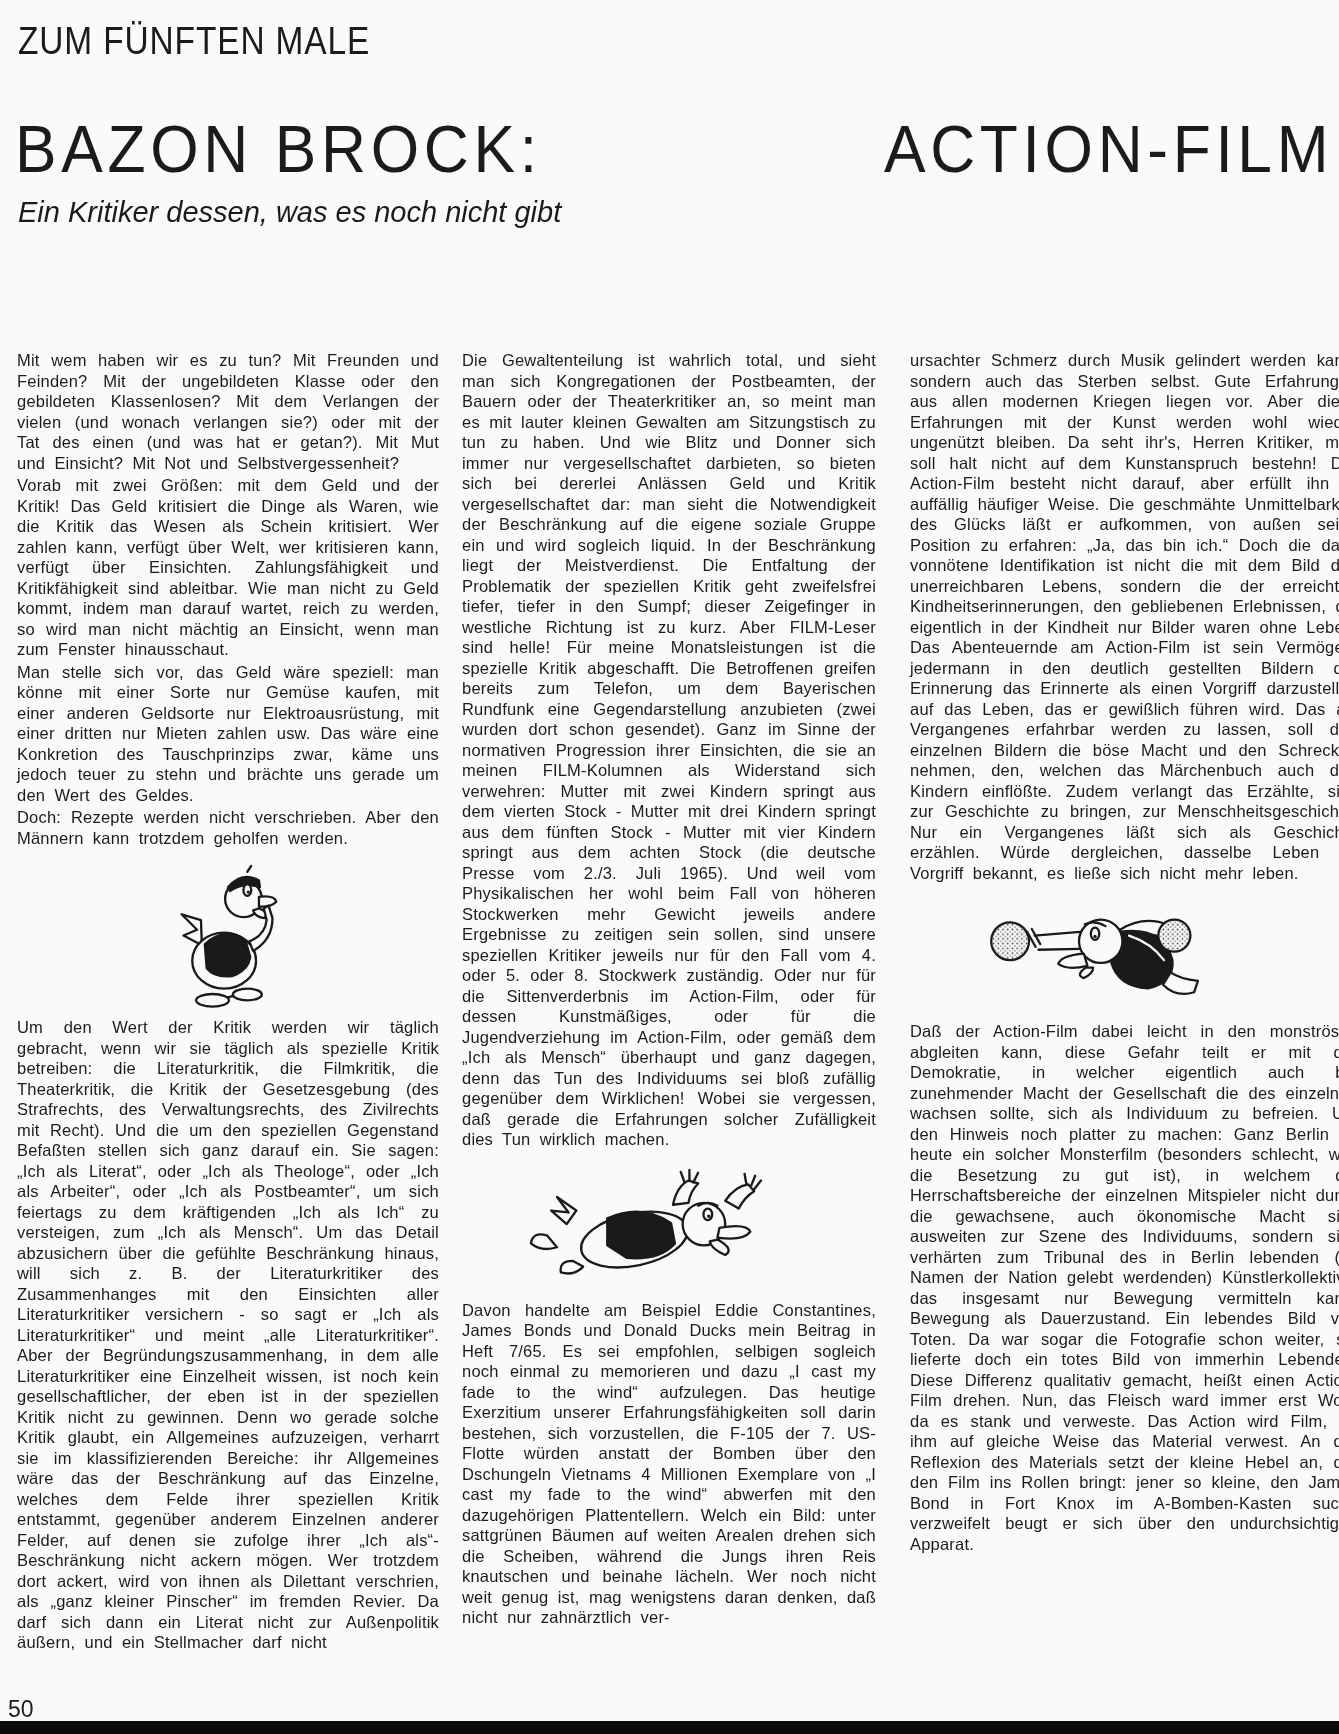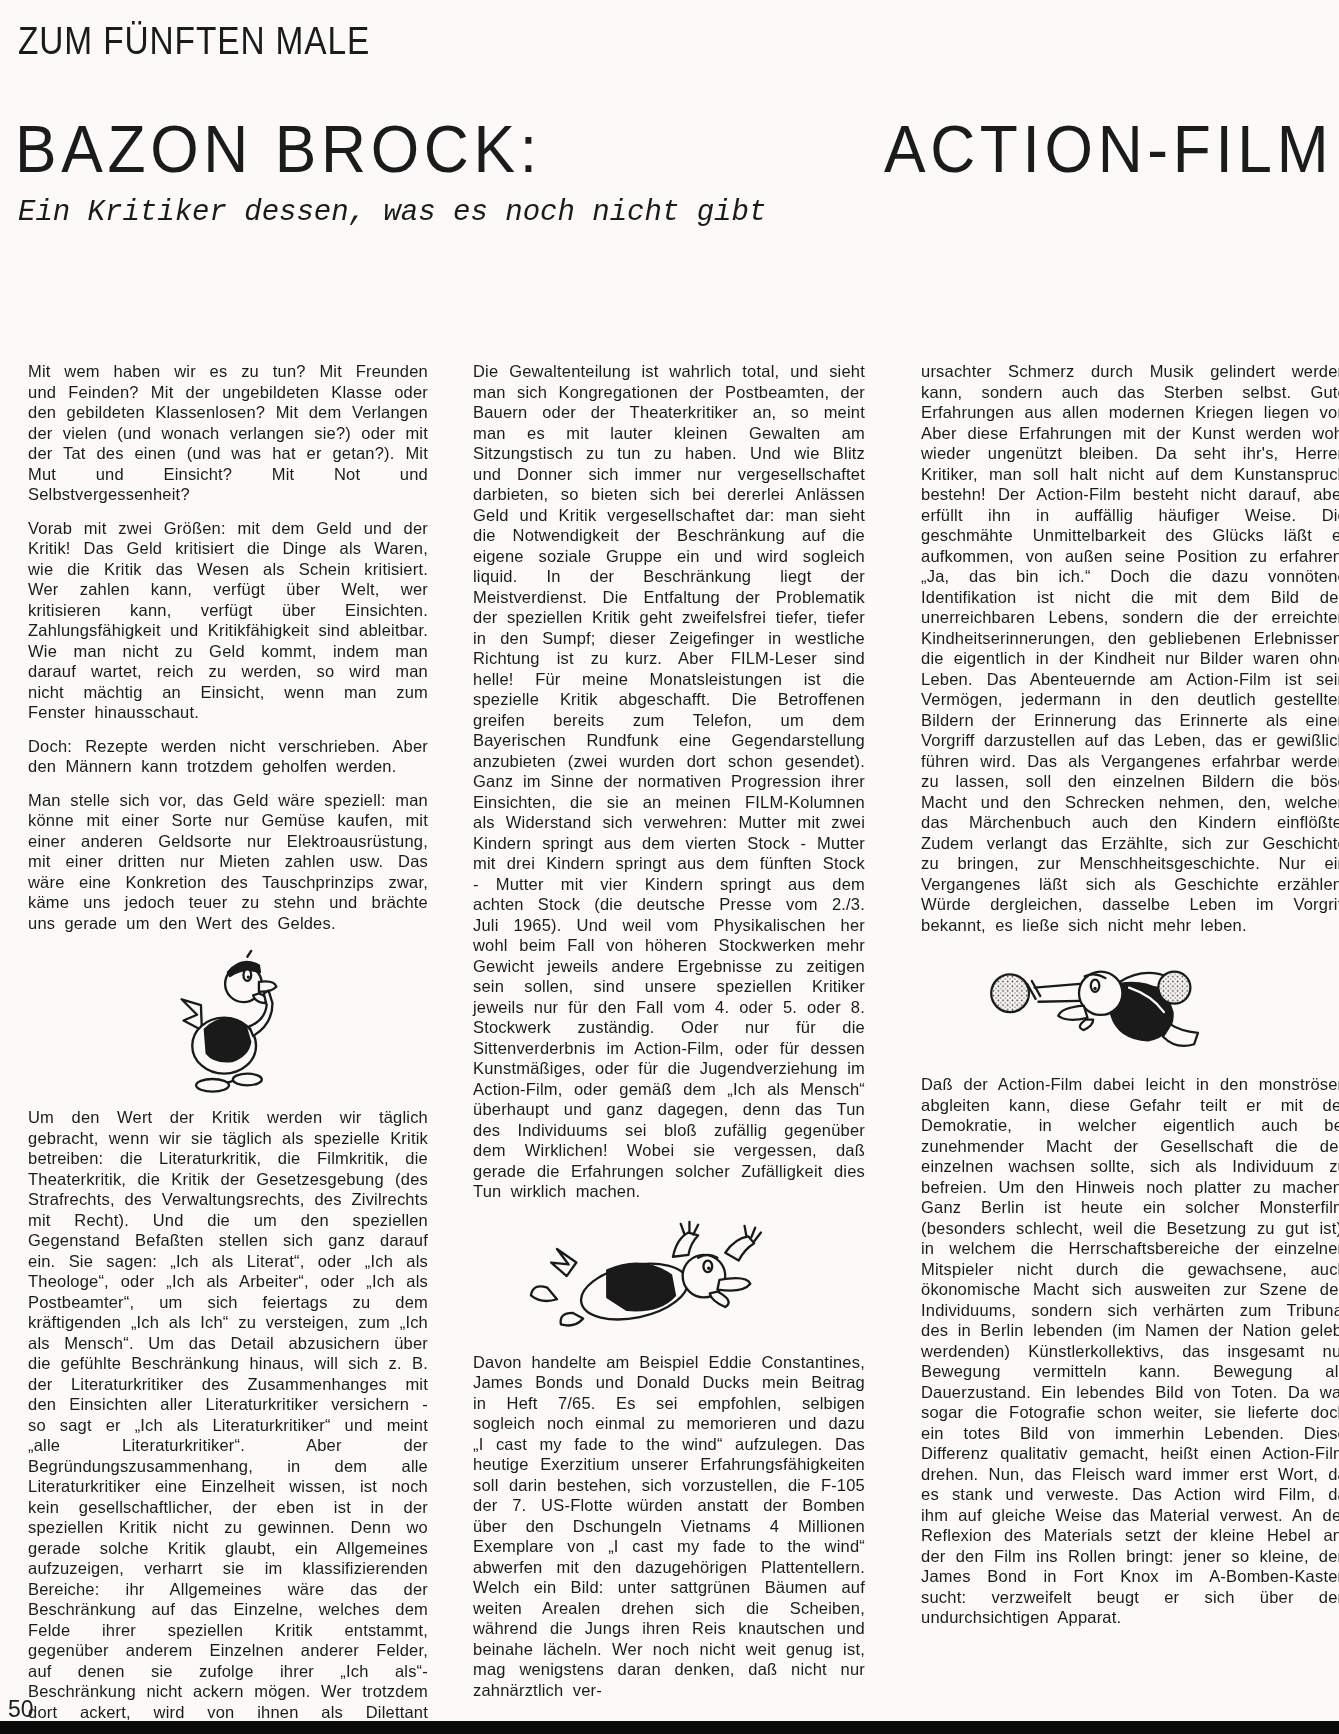--- a/index.html
+++ b/index.html
@@ -20,35 +20,35 @@
   .headline{
     position:absolute; top:110px;
     font-size:67px; letter-spacing:5px;
     transform:scaleX(0.93); transform-origin:left top;
     white-space:nowrap;
   }
   .headline.author{ left:15px; }
   .headline.title{ left:884px; }
   .subtitle{
     position:absolute; left:18px; top:196px;
-    font-family:Liberation Mono, monospace;
+    font-family:Liberation Sans, sans-serif;
     font-style:italic;
     font-size:29px;
     white-space:nowrap;
   }
   .col{
     position:absolute; top:348px;
     height:1372px;
     overflow:hidden;
   }
   .col-1{ left:15px;  width:426px; }
   .col-2{ left:460px; width:418px; }
   .col-3{ left:908px; width:452px; }
   .col p{
-    margin:13px;
+    margin:2px;
     text-align:justify;
     font-size:16.5px;
     line-height:20.5px;
     word-spacing:4.5px;
     letter-spacing:0.2px;
   }
   .illus{ display:block; }
   .illus-1{ margin:16px auto 8px auto; }
   .illus-2{ margin:18px 0 16px 58px; }
   .illus-3{ margin:16px 0 12px 70px; }
@@ -70,22 +70,22 @@
 <div>
 
   <div class="kicker">ZUM FÜNFTEN MALE</div>
   <div class="headline author">BAZON BROCK:</div>
   <div class="headline title">ACTION-FILM</div>
   <div class="subtitle">Ein Kritiker dessen, was es noch nicht gibt</div>
 
   <div class="col col-1">
     <p>Mit wem haben wir es zu tun? Mit Freunden und Feinden? Mit der ungebildeten Klasse oder den gebildeten Klassenlosen? Mit dem Verlangen der vielen (und wonach verlangen sie?) oder mit der Tat des einen (und was hat er getan?). Mit Mut und Einsicht? Mit Not und Selbstvergessenheit?</p>
     <p>Vorab mit zwei Größen: mit dem Geld und der Kritik! Das Geld kritisiert die Dinge als Waren, wie die Kritik das Wesen als Schein kritisiert. Wer zahlen kann, verfügt über Welt, wer kritisieren kann, verfügt über Einsichten. Zahlungsfähigkeit und Kritikfähigkeit sind ableitbar. Wie man nicht zu Geld kommt, indem man darauf wartet, reich zu werden, so wird man nicht mächtig an Einsicht, wenn man zum Fenster hinausschaut.</p>
+    <p>Man stelle sich vor, das Geld wäre speziell: man könne mit einer Sorte nur Gemüse kaufen, mit einer anderen Geldsorte nur Elektroausrüstung, mit einer dritten nur Mieten zahlen usw. Das wäre eine Konkretion des Tauschprinzips zwar, käme uns jedoch teuer zu stehn und brächte uns gerade um den Wert des Geldes.</p>
     <p>Doch: Rezepte werden nicht verschrieben. Aber den Männern kann trotzdem geholfen werden.</p>
-    <p>Man stelle sich vor, das Geld wäre speziell: man könne mit einer Sorte nur Gemüse kaufen, mit einer anderen Geldsorte nur Elektroausrüstung, mit einer dritten nur Mieten zahlen usw. Das wäre eine Konkretion des Tauschprinzips zwar, käme uns jedoch teuer zu stehn und brächte uns gerade um den Wert des Geldes.</p>
 
     <svg class="illus illus-1" viewBox="0 0 120 150" width="116" height="145" aria-hidden="true">
       <g stroke="#1a1a1a" stroke-width="2.4" fill="#fbfaf8" stroke-linejoin="round" stroke-linecap="round">
         <path d="M33 84 L14 74 L28 68 L12 52 L32 58 Z"></path>
         <ellipse cx="56" cy="100" rx="33" ry="29"></ellipse>
         <path d="M36 83 Q56 64 78 79 L83 96 Q81 110 64 116 Q46 118 38 108 Z" fill="#1a1a1a"></path>
         <path class="ln" d="M70 134 Q60 140 48 138"></path>
         <ellipse cx="44" cy="141" rx="17" ry="6.5"></ellipse>
         <ellipse cx="80" cy="135" rx="15" ry="6"></ellipse>
         <circle cx="76" cy="36" r="19"></circle>

